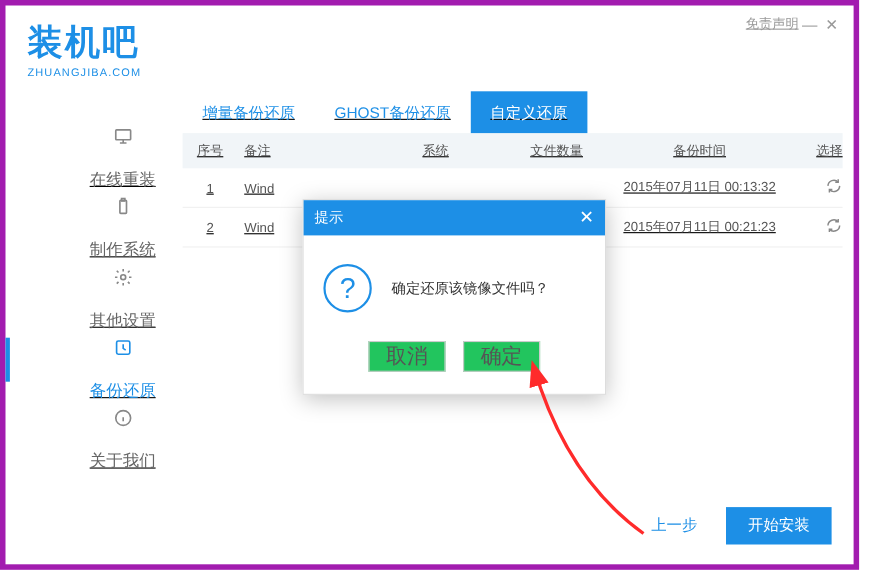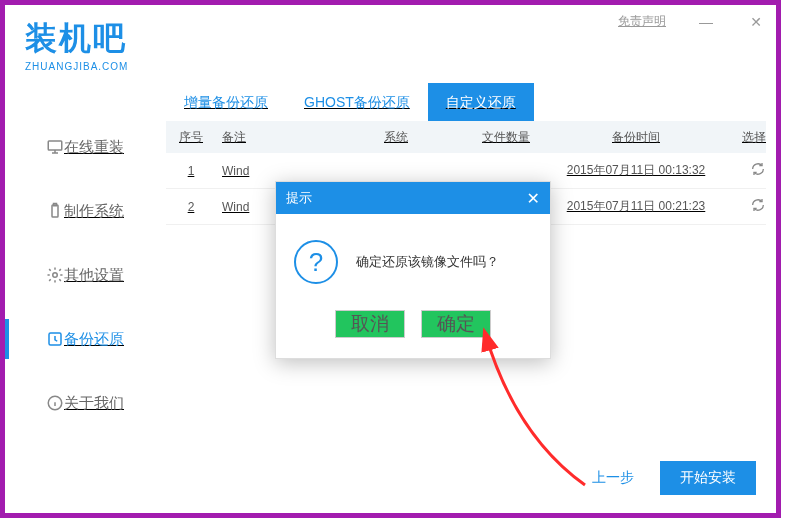--- a/index.html
+++ b/index.html
@@ -2,26 +2,26 @@
 <html><head>
 <meta charset="utf-8">
 <style>
   * { box-sizing: border-box; margin: 0; padding: 0; font-family: "Microsoft YaHei", Arial, sans-serif; }
   body { background: #fff; width: 810px; height: 518px; overflow: hidden; position: relative; }
   .window { width: 781px; height: 518px; border: 5px solid #a21caf; position: relative; background: #fff; text-decoration: underline; }
   .titlebar { height: 70px; position: relative; }
   .logo { position: absolute; left: 20px; top: 12px; display: flex; flex-direction: column; }
   .logo-main { font-size: 32px; font-weight: 600; color: #1d8fe6; letter-spacing: 2px; }
   .logo-sub { font-size: 10px; color: #1d8fe6; letter-spacing: 1px; }
-  .title-actions { position: absolute; right: 10px; top: 8px; display: flex; align-items: center; gap: 30px; color: #999; font-size: 12px; }
+  .title-actions { position: absolute; right: 10px; top: 8px; display: flex; align-items: center; gap: 0; color: #999; font-size: 12px; }
   .title-actions .link { text-decoration: underline; cursor: pointer; }
   .title-actions .btn { cursor: pointer; width: 20px; text-align: center; color: #999; font-size: 14px; }
   .body { display: flex; height: calc(100% - 70px); }
   .sidebar { width: 185px; padding-top: 40px; position: relative; }
-  .sidebar-item { display: flex; align-items: center; height: 64px; padding-left: 41px; cursor: pointer; color: #666; font-size: 15px; gap: 0; }
+  .sidebar-item { display: flex; align-items: center; height: 64px; padding-left: 52px; cursor: pointer; color: #666; font-size: 15px; gap: 21px; flex-direction: column; }
   .sidebar-item.active { color: #1d8fe6; }
   .sidebar-item.active::before { content:""; position:absolute; left:0; width:4px; height:40px; background:#1d8fe6; }
   .side-icon { width: 18px; height: 18px; display: inline-flex; align-items: center; justify-content: center; }
   .main { flex: 1; padding: 0 10px 0 0; position: relative; }
   .tabs { display: flex; height: 38px; margin-top: 8px; }
   .tab { padding: 0 18px; height: 38px; line-height: 38px; font-size: 14px; color: #1d8fe6; cursor: pointer; }
   .tab.active { background: #1d8fe6; color: #fff; }
   .thead { display: flex; background: #f1f5f8; height: 32px; align-items: center; font-size: 12px; color: #555; }
   .col-idx { width: 50px; text-align: center; }
   .col-note { width: 120px; padding-left: 6px; }

